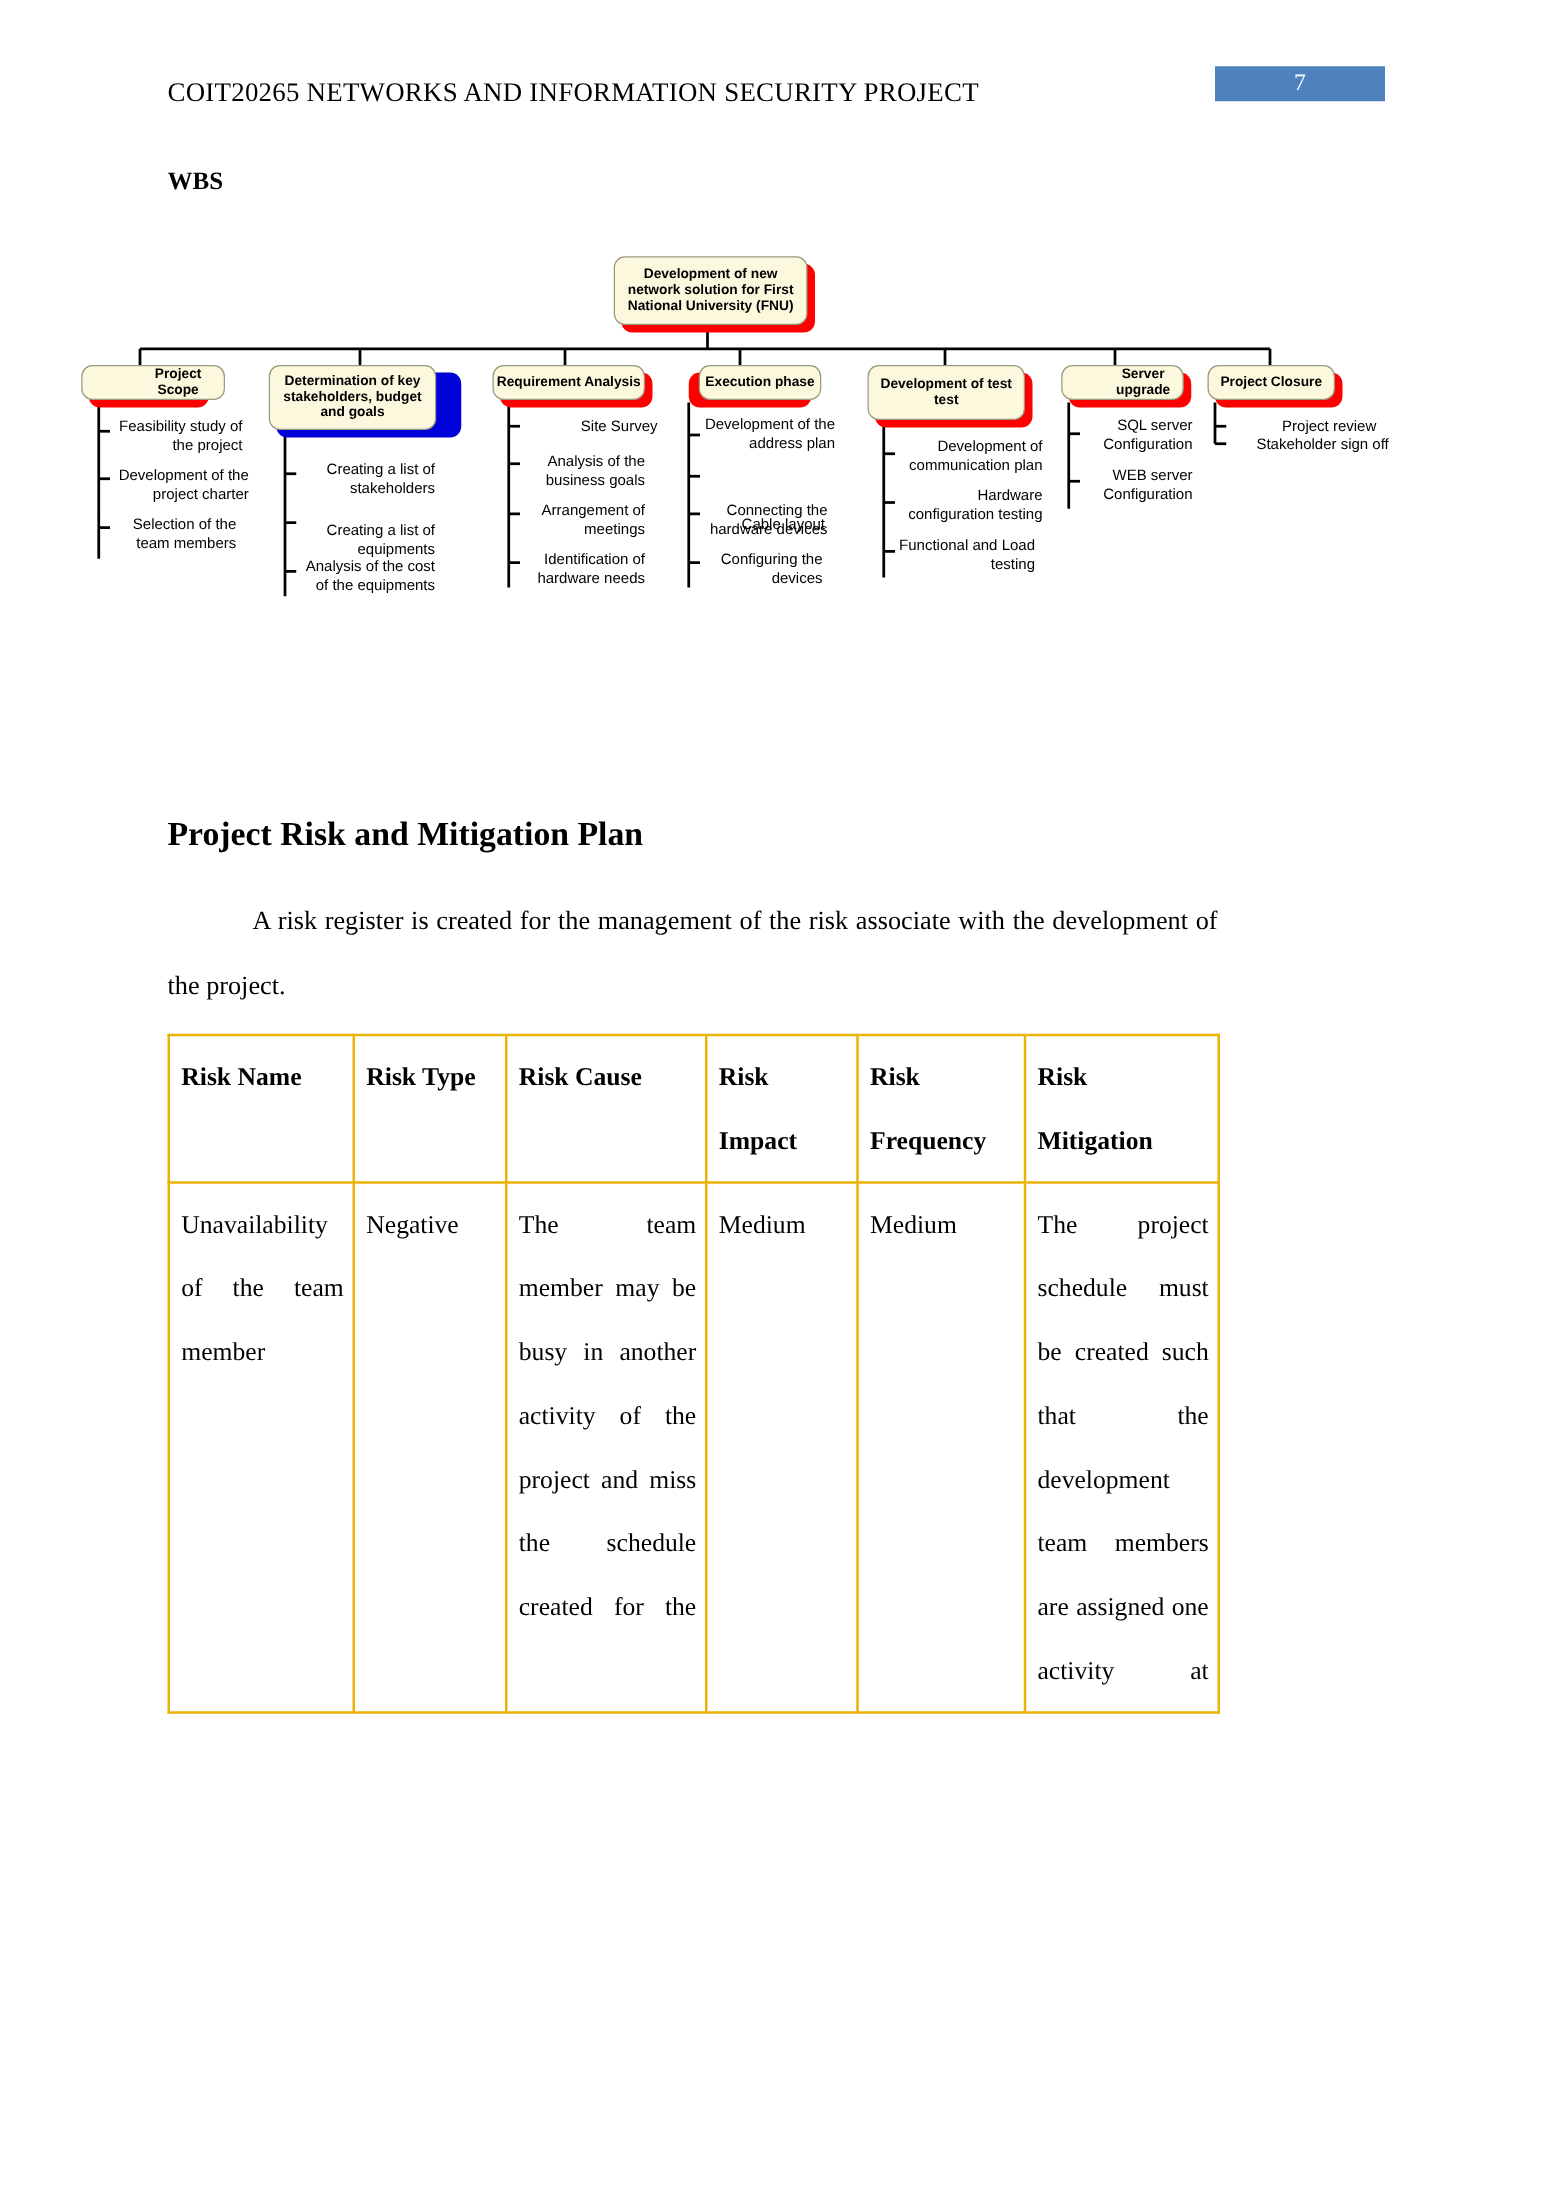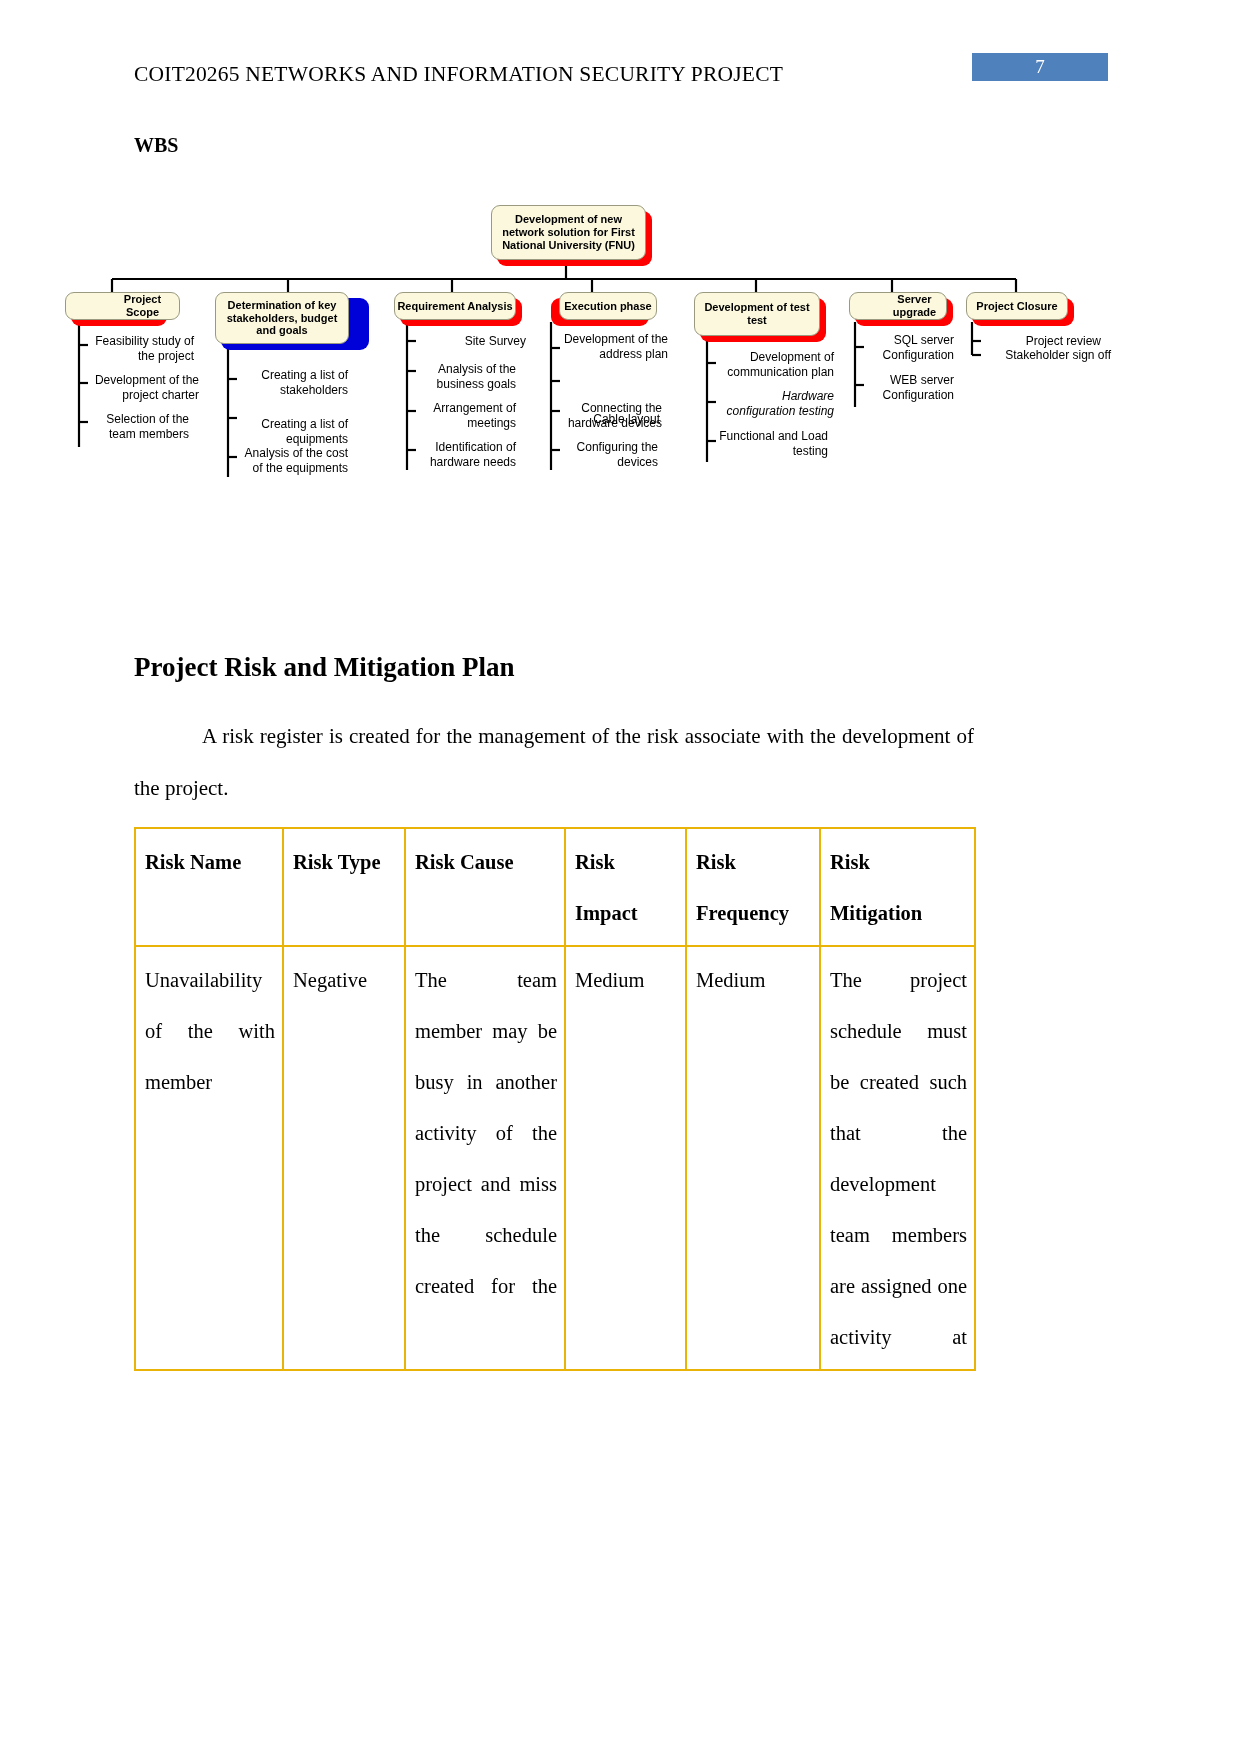--- a/index.html
+++ b/index.html
@@ -252,21 +252,21 @@
   <div class="leaf" style="left:560px; top:147px; width:108px;">Development of the address plan</div>
   <div class="leaf" style="left:560px; top:189px; width:100px;margin-top:38px;">Cable layout</div>
   <div class="leaf" style="left:560px; top:216px; width:102px;">Connecting the hardware devices</div>
   <div class="leaf" style="left:560px; top:255px; width:98px;">Configuring the devices</div>
 
   <div class="shadow shadow-red" style="left:700px; top:113px; width:126px; height:44px;"></div>
   <div class="node" style="left:694px; top:107px; width:126px; height:44px; font-size:11px; padding:2px 5px;">
     <span>Development of test test</span>
   </div>
   <div class="leaf" style="left:716px; top:165px; width:118px;">Development of communication plan</div>
-  <div class="leaf" style="left:716px; top:204px; width:118px;font-style:italic;">Hardware configuration testing</div>
+  <div class="leaf" style="left:716px; top:204px; width:118px;">Hardware configuration testing</div>
   <div class="leaf" style="left:716px; top:244px; width:112px;">Functional and Load testing</div>
 
   <div class="shadow shadow-red" style="left:855px; top:113px; width:98px; height:28px;"></div>
   <div class="node" style="left:849px; top:107px; width:98px; height:28px; font-size:11px;padding-left:33px;">
     <span>Server upgrade</span>
   </div>
   <div class="leaf" style="left:864px; top:148px; width:90px;">SQL server Configuration</div>
   <div class="leaf" style="left:864px; top:188px; width:90px;">WEB server Configuration</div>
 
   <div class="shadow shadow-red" style="left:972px; top:113px; width:102px; height:28px;"></div>
@@ -304,21 +304,21 @@
         <span>Frequency</span>
       </th>
       <th>
         <span>Risk</span><br>
         <span>Mitigation</span>
       </th>
     </tr>
   </thead>
   <tbody>
     <tr>
-      <td class="cell-just cell-last">Unavailability of the with member</td>
+      <td class="cell-just cell-last">Unavailability of the team member</td>
       <td>Negative</td>
       <td class="cell-just">The team member may be busy in another activity of the project and miss the schedule created for the</td>
       <td>Medium</td>
       <td>Medium</td>
       <td class="cell-just">The project schedule must be created such that the development team members are assigned one activity at</td>
     </tr>
   </tbody>
 </table>
 
 </body></html>

